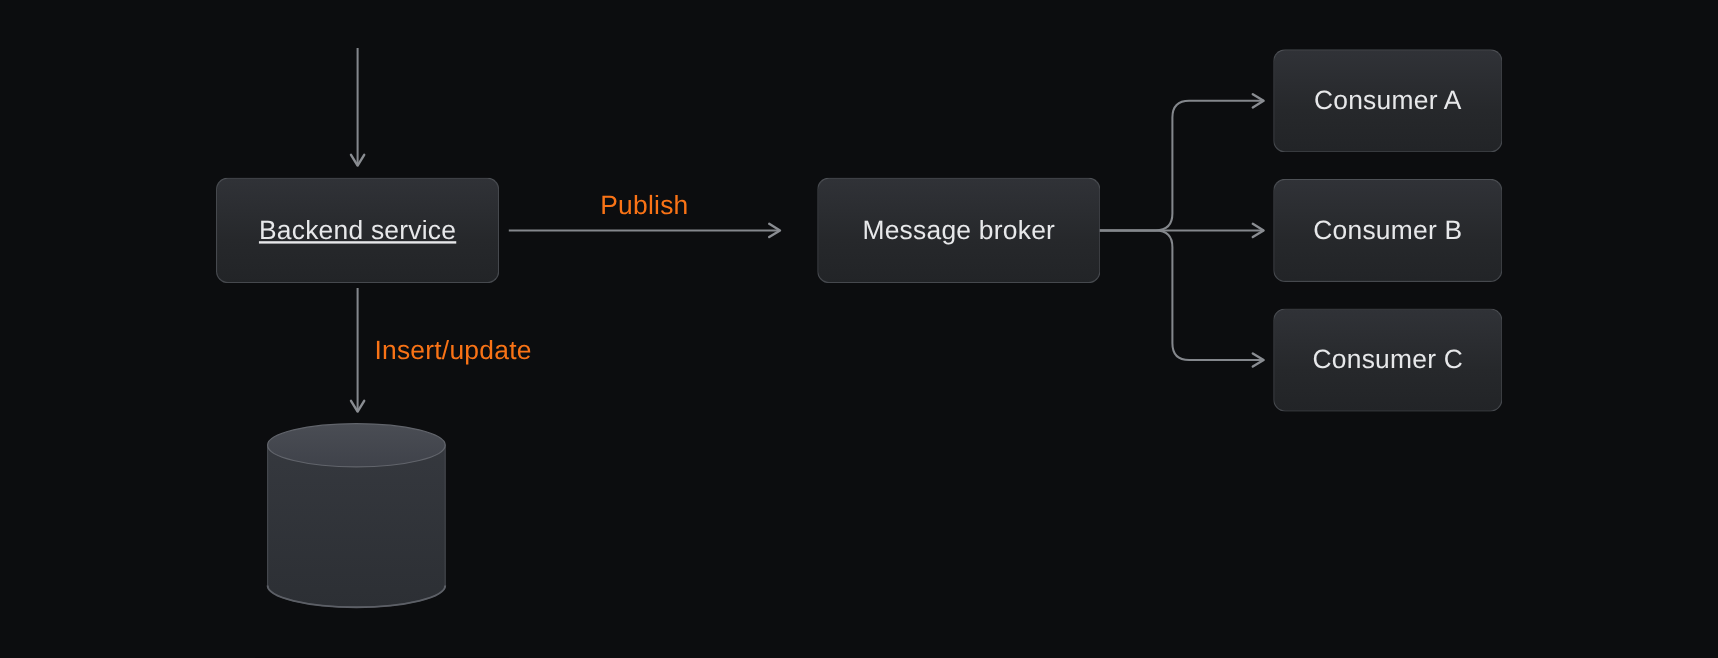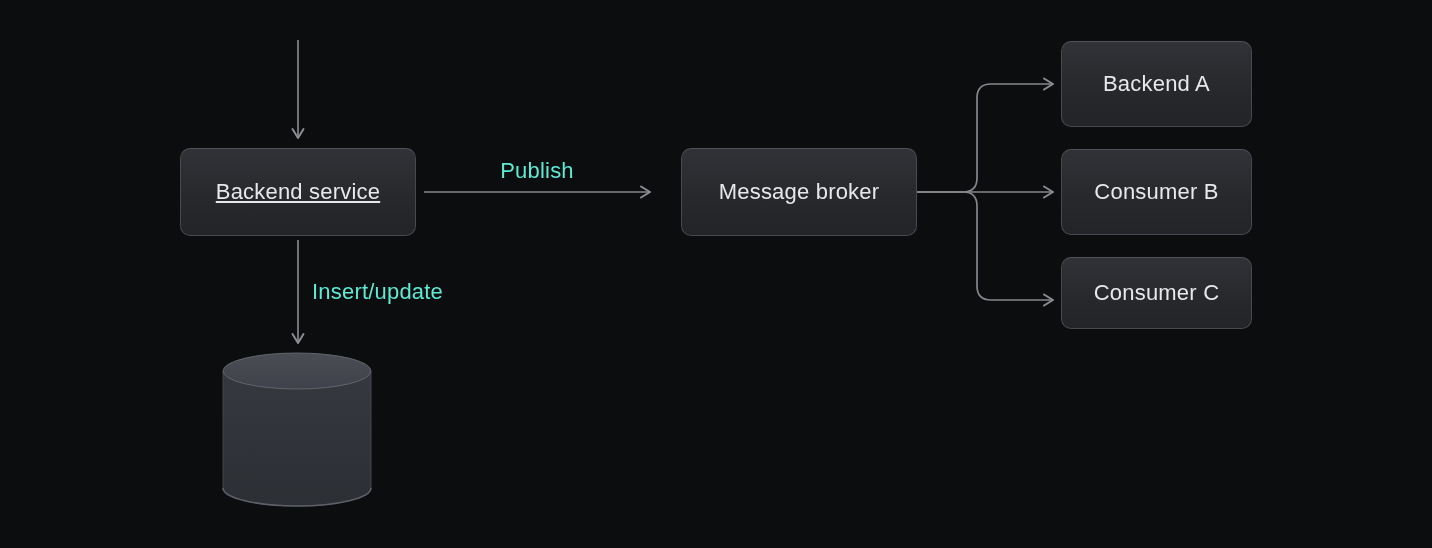--- a/index.html
+++ b/index.html
@@ -30,24 +30,24 @@
     border-radius: 10px;
     color: #e7e8ea;
     font-size: 22px;
     letter-spacing: 0.2px;
     white-space: nowrap;
   }
   .node-backend  { left: 180px;  top: 148px; width: 236px; height: 88px; text-decoration: underline; }
   .node-broker   { left: 657px;  top: 148px; width: 236px; height: 88px; margin-left: 24px; }
   .node-consumer-a { left: 1061px; top: 41px;  width: 191px; height: 86px; }
   .node-consumer-b { left: 1061px; top: 149px; width: 191px; height: 86px; }
-  .node-consumer-c { left: 1061px; top: 257px; width: 191px; height: 72px; }
+  .node-consumer-c { left: 1061px; top: 257px; width: 191px; height: 86px; }
   .edge-label {
     position: absolute;
-    color: #5eead4;
+    color: #f97316;
     font-size: 22px;
     letter-spacing: 0.2px;
     white-space: nowrap;
   }
   .label-publish {
     left: 424px; top: 158px; width: 226px;
     text-align: center;
   }
   .label-insert-update {
     left: 312px; top: 279px;
@@ -95,21 +95,21 @@
 
   <div class="node node-backend">
     <span>Backend service</span>
   </div>
 
   <div class="node node-broker">
     <span>Message broker</span>
   </div>
 
   <div class="node node-consumer-a">
-    <span>Backend A</span>
+    <span>Consumer A</span>
   </div>
 
   <div class="node node-consumer-b">
     <span>Consumer B</span>
   </div>
 
   <div class="node node-consumer-c">
     <span>Consumer C</span>
   </div>
 

